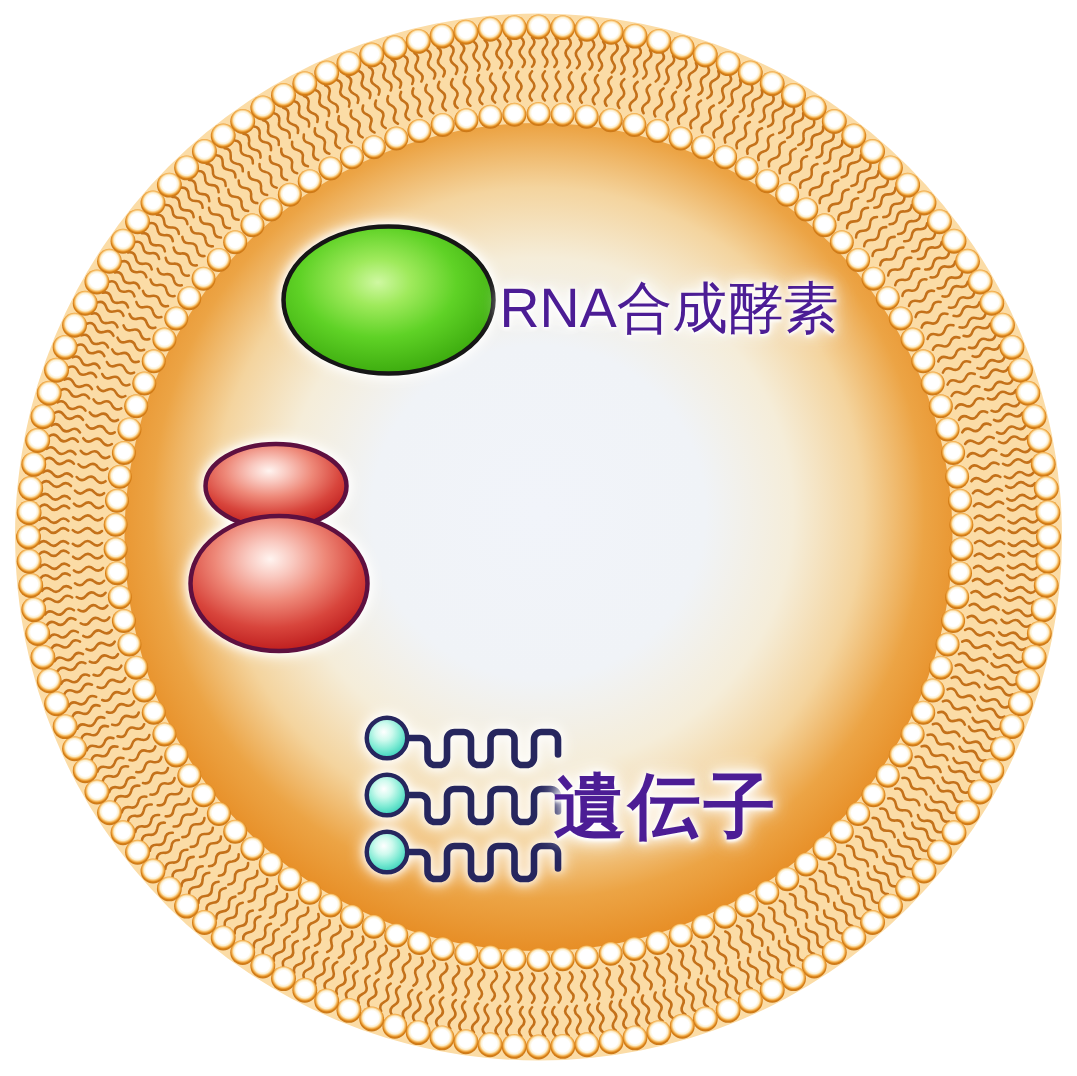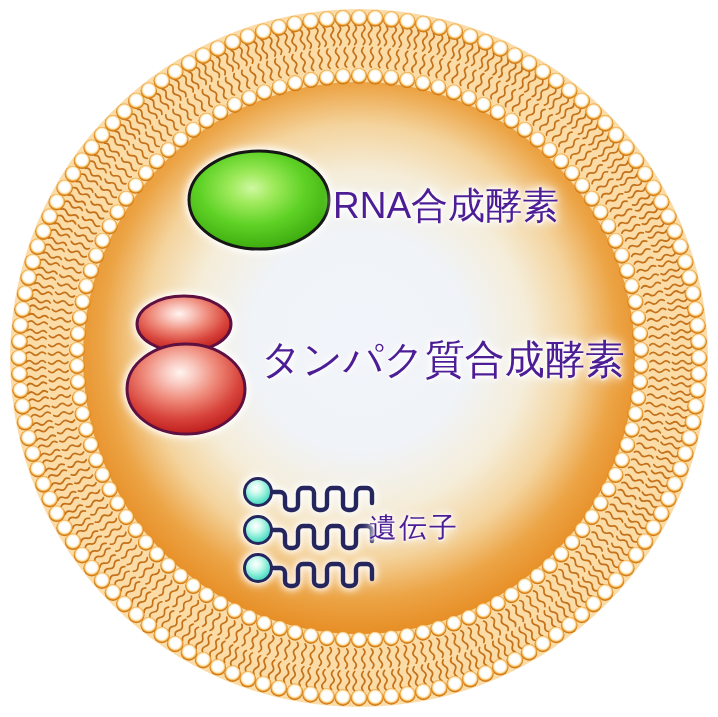--- a/index.html
+++ b/index.html
@@ -15,21 +15,21 @@
   .label{
     position:absolute;
     color:#4c1d95;
     font-weight:500;
     white-space:nowrap;
     line-height:1.1;
     text-shadow:0 0 4px #fff,0 0 8px #fff,0 0 12px #fff,0 0 16px rgba(255,255,255,.9),0 1px 2px #fff;
   }
   .label-rna{left:333px;top:186px;font-size:37px;}
   .label-protein{left:261px;top:337px;font-size:40px;}
-  .label-gene{left:369px;top:513px;font-size:28px;letter-spacing:2px;}
+  .label-gene{left:369px;top:513px;font-size:48px;letter-spacing:2px;font-weight:bold;}
 </style>
 </head>
 <body>
 
 <div class="stage">
 
   <svg width="718" height="717" viewBox="0 0 718 717">
     <defs>
       <radialGradient id="gInterior" cx="50%" cy="47%" r="53%">
         <stop offset="0%" stop-color="#F1F4FA"></stop>
@@ -827,16 +827,15 @@
         <circle class="ghead" cx="258" cy="530" r="13.5" fill="url(#gCyan)" stroke="#26265E" stroke-width="3"></circle>
       </g>
       <g>
         <path class="squig" transform="translate(271,568)" d="M0 0 h9 a5 5 0 0 1 5 5 v8 a5 5 0 0 0 5 5 h3 a5 5 0 0 0 5 -5 v-12 a5 5 0 0 1 5 -5 h6 a5 5 0 0 1 5 5 v12 a5 5 0 0 0 5 5 h3 a5 5 0 0 0 5 -5 v-12 a5 5 0 0 1 5 -5 h6 a5 5 0 0 1 5 5 v12 a5 5 0 0 0 5 5 h3 a5 5 0 0 0 5 -5 v-12 a5 5 0 0 1 5 -5 h6 a5 5 0 0 1 5 5 v10" stroke="#26265E" stroke-width="4.4" fill="none" stroke-linecap="round" stroke-linejoin="round"></path>
         <circle class="ghead" cx="258" cy="568" r="13.5" fill="url(#gCyan)" stroke="#26265E" stroke-width="3"></circle>
       </g>
     </g>
   </svg>
 
   <div class="label label-rna">RNA合成酵素</div>
-  <div class="label label-protein">タンパク質合成酵素</div>
   <div class="label label-gene">遺伝子</div>
 
 </div>
 
 </body></html>

